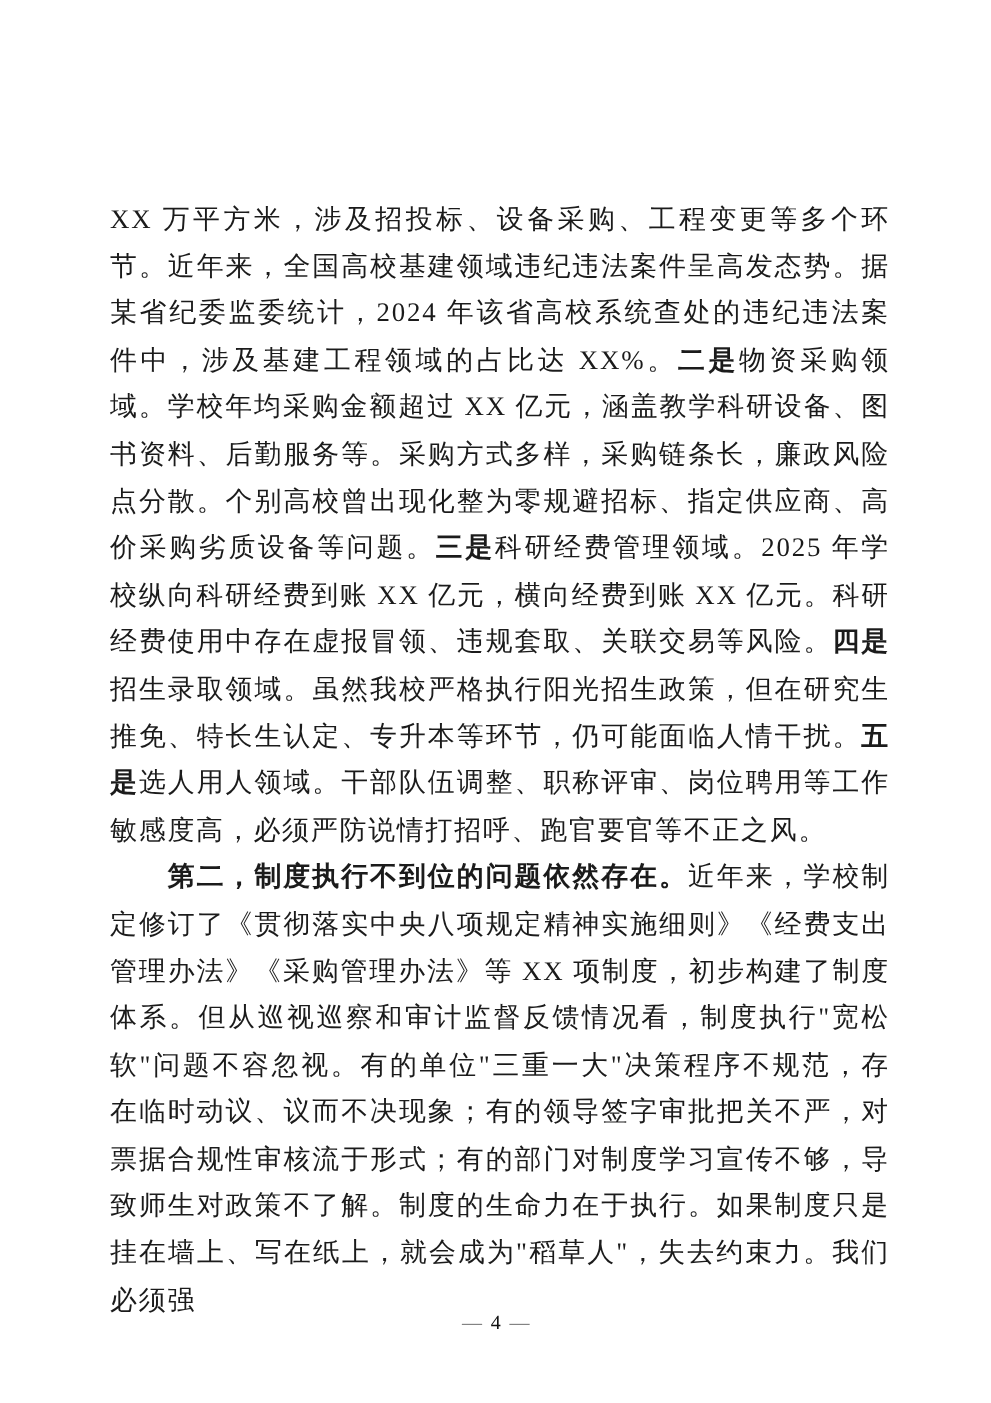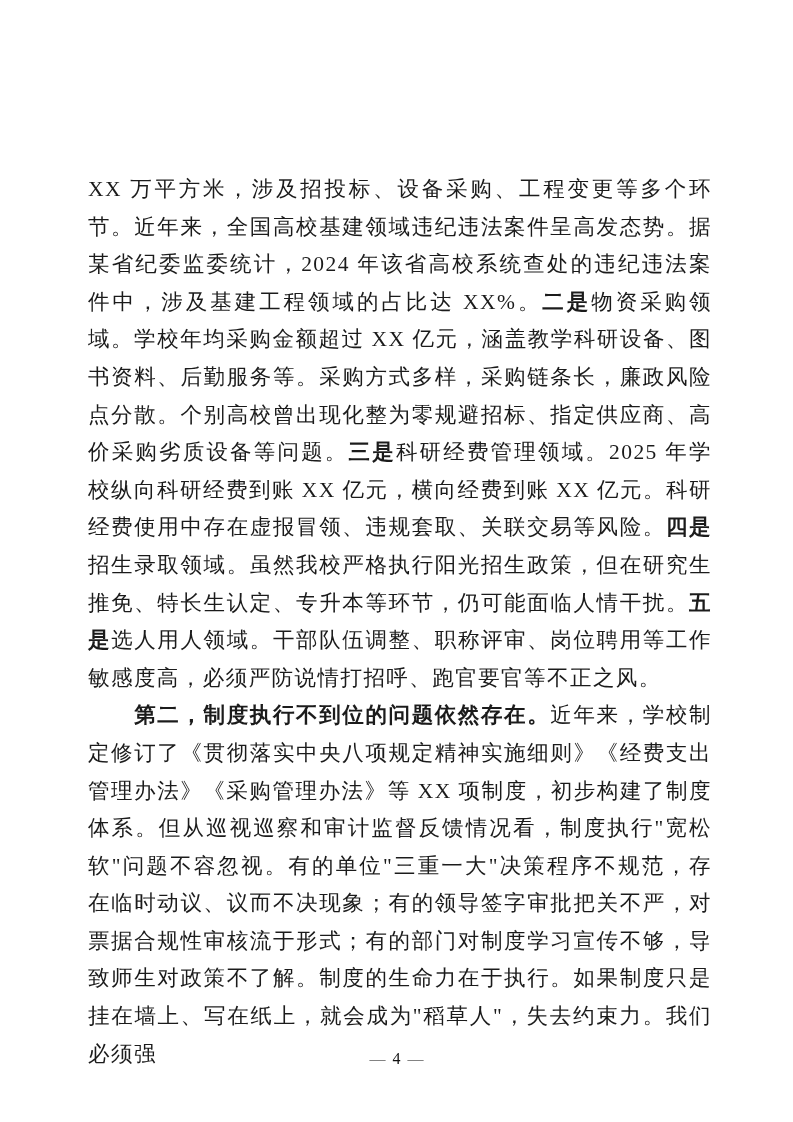--- a/index.html
+++ b/index.html
@@ -8,21 +8,21 @@
     width: 793px;
     height: 1122px;
     background: #ffffff;
     font-family: "Liberation Serif", "DejaVu Serif", serif;
     color: #1b1b1b;
     overflow: hidden;
   }
   .doc-body {
     position: absolute;
     left: 88px;
-    top: 171px;
+    top: 157px;
     width: 624px;
     font-size: 21.5px;
     line-height: 37.6px;
     letter-spacing: 1.45px;
     text-align: justify;
   }
   .doc-body p { margin: 0; padding: 0; }
   .doc-body p.indent { text-indent: 2.15em; font-family: Liberation Serif, serif; }
   .run-bold { font-weight: bold; }
   .page-footer {

